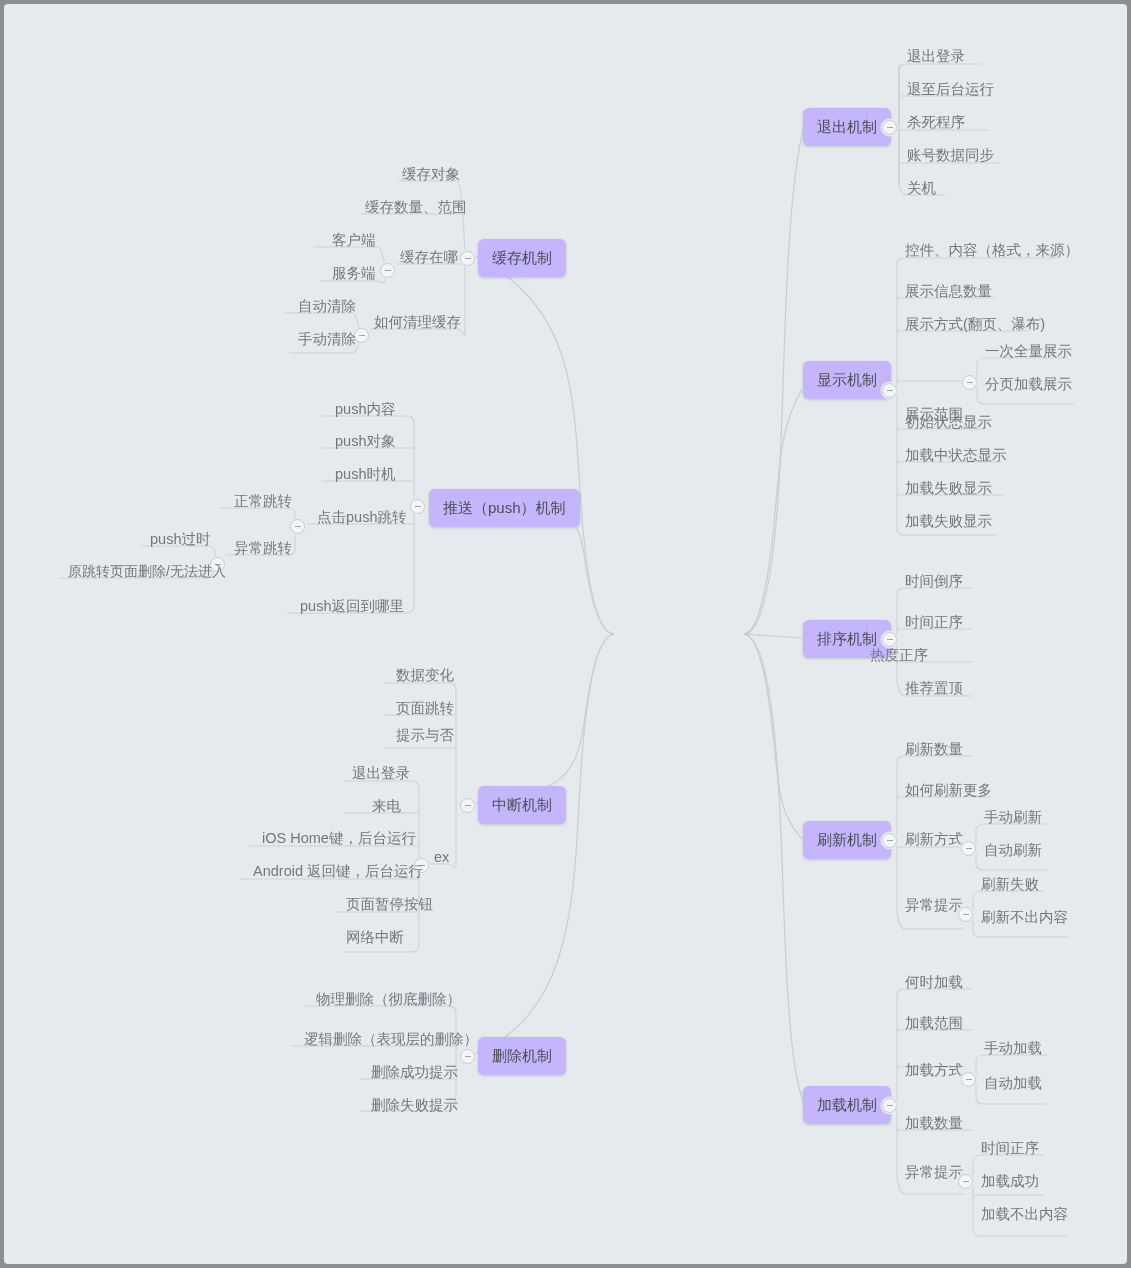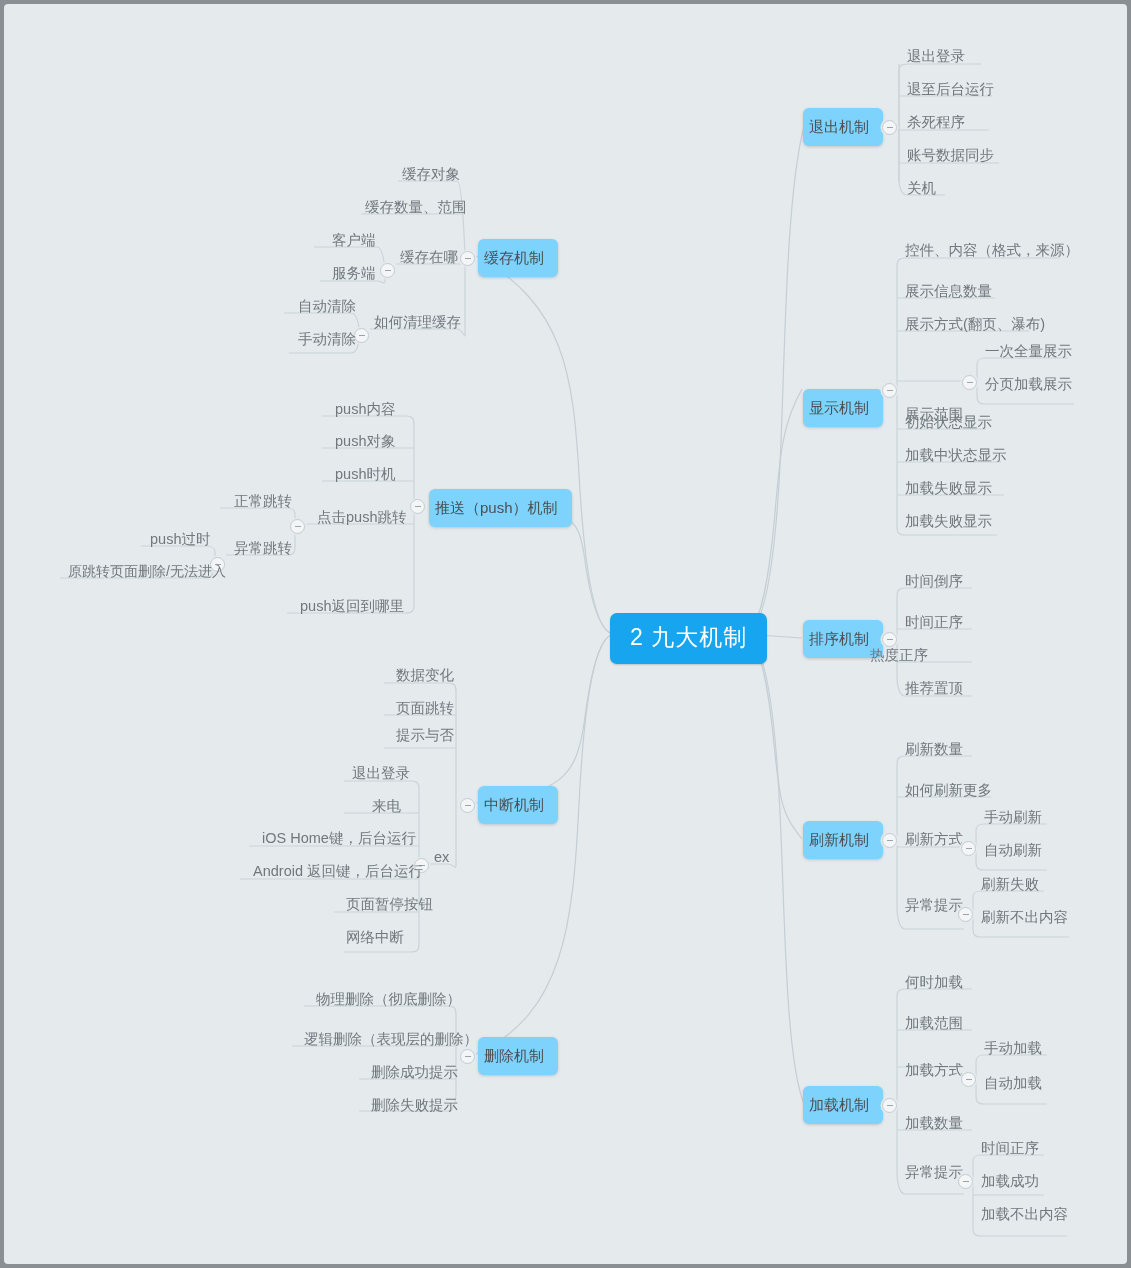--- a/index.html
+++ b/index.html
@@ -25,23 +25,23 @@
     background:#18a5ef;color:#ffffff;
     font-size:23px;line-height:1;
     padding:13px 20px 15px 20px;
     border-radius:7px;
     letter-spacing:1px;
     box-shadow:0 1px 2px rgba(0,0,0,.18);
   }
 
   
   .lvl1{
-    background:#7dd3fc;color:#4a5055;
+    background:#c4b5fd;color:#4a5055;
     font-size:15px;line-height:1;
-    padding:11px 14px 12px 6px;
+    padding:11px 14px 12px 14px;
     border-radius:6px;
     box-shadow:0 1px 3px rgba(90,105,115,.28);
   }
 
   
   .txt{
     color:#70787e;font-size:14.5px;line-height:1;
     padding:3px 6px 5px 6px;
   }
   .txt.small{font-size:14px;}
@@ -180,33 +180,32 @@
       <path stroke="#ccd4d9" d="M 415 940 C 415 946 413 948 407 948 L 340 948"></path>
 
       <path stroke="#ccd4d9" d="M 452 1010 C 452 1004 450 1002 444 1002 L 300 1002"></path>
       <path stroke="#ccd4d9" d="M 452 1010 L 452 1090"></path>
       <path stroke="#ccd4d9" d="M 452 1042 L 288 1042"></path>
       <path stroke="#ccd4d9" d="M 452 1075 L 355 1075"></path>
       <path stroke="#ccd4d9" d="M 452 1090 C 452 1096 450 1107 444 1107 L 355 1107"></path>
     </g>
   </svg>
 
-  <div class="node root" style="left:606px;top:609px;">2 九大机制</div>
 
   <div class="node lvl1" style="left:799px;top:104px;">退出机制</div>
   <div class="toggle" style="left:878px;top:116px;">
       <i></i>
     </div>
   <div class="node txt" style="left:897px;top:42px;">退出登录</div>
   <div class="node txt" style="left:897px;top:75px;">退至后台运行</div>
   <div class="node txt" style="left:897px;top:108px;">杀死程序</div>
   <div class="node txt" style="left:897px;top:141px;">账号数据同步</div>
   <div class="node txt" style="left:897px;top:174px;">关机</div>
 
-  <div class="node lvl1" style="left:799px;top:385px;">显示机制</div>
+  <div class="node lvl1" style="left:799px;top:357px;">显示机制</div>
   <div class="toggle" style="left:878px;top:379px;">
       <i></i>
     </div>
   <div class="node txt" style="left:895px;top:236px;">控件、内容（格式，来源）</div>
   <div class="node txt" style="left:895px;top:277px;">展示信息数量</div>
   <div class="node txt" style="left:895px;top:310px;">展示方式(翻页、瀑布)</div>
   <div class="node txt" style="left:895px;top:368px;margin-top:32px;">展示范围</div>
   <div class="toggle" style="left:958px;top:371px;">
       <i></i>
     </div>

